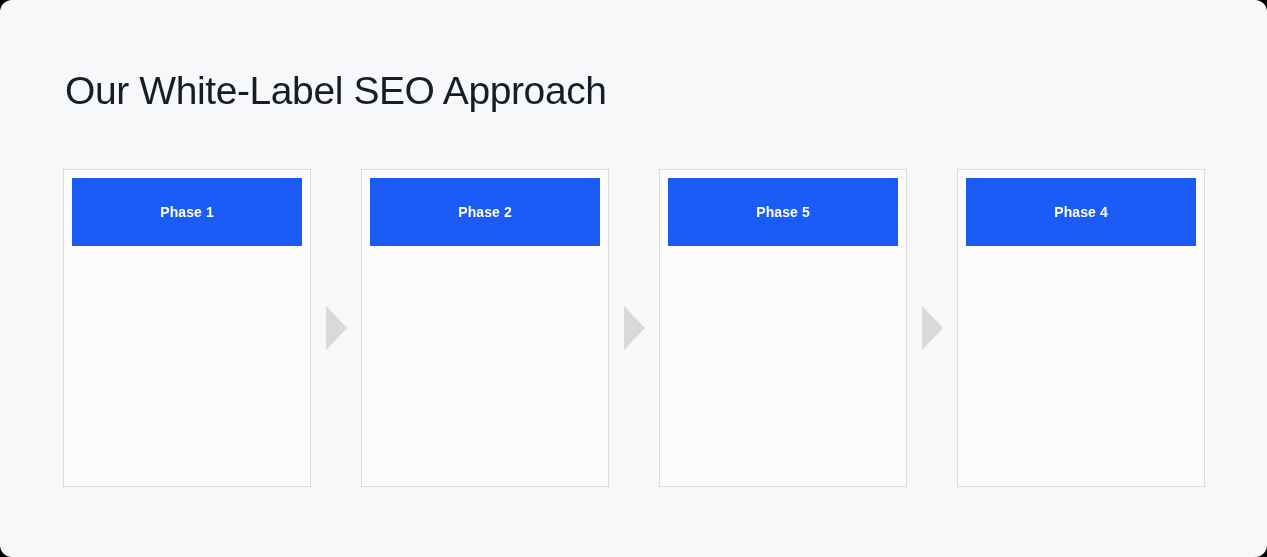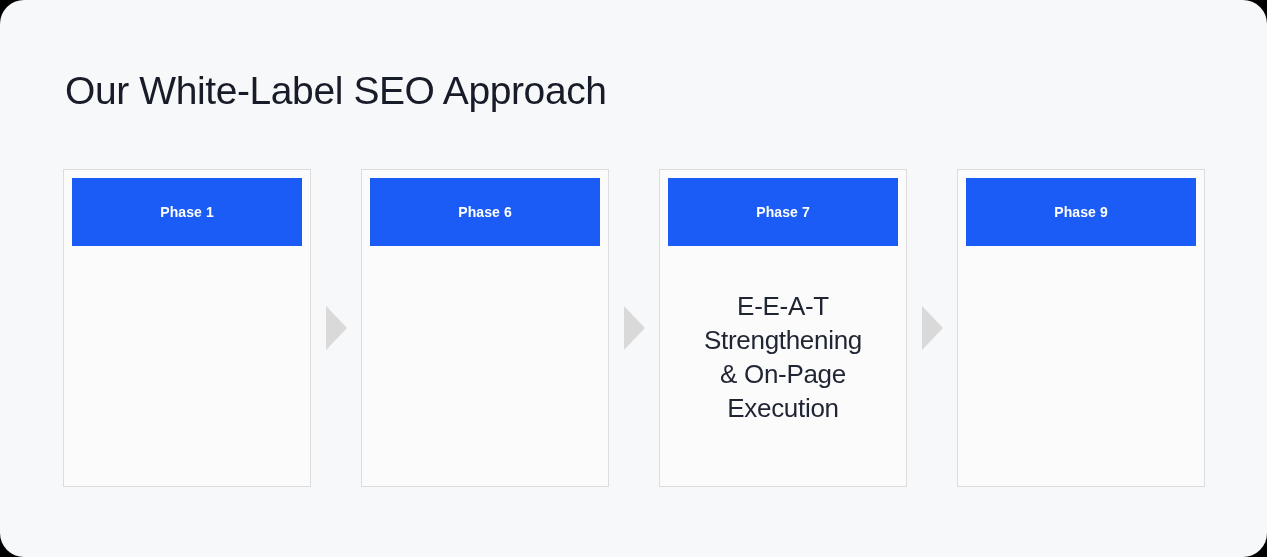--- a/index.html
+++ b/index.html
@@ -12,21 +12,21 @@
     width: 1267px;
     height: 557px;
     overflow: hidden;
     font-family: "Liberation Sans", sans-serif;
   }
   #canvas {
     position: relative;
     width: 1267px;
     height: 557px;
     background: #f7f8f9;
-    border-radius: 24px;
+    border-radius: 12px;
     overflow: hidden;
     box-sizing: border-box;
   }
   #page-title {
     position: absolute;
     left: 65px;
     top: 68px;
     font-size: 39px;
     font-weight: 300;
     letter-spacing: -0.4px;
@@ -114,39 +114,33 @@
 
     <div class="phase-card">
       <div class="phase-badge">Phase 1</div>
     </div>
 
     <div class="arrow-connector">
       <div class="arrow-glyph"></div>
     </div>
 
     <div class="phase-card">
-      <div class="phase-badge">Phase 6</div>
+      <div class="phase-badge">Phase 2</div>
     </div>
 
     <div class="arrow-connector">
       <div class="arrow-glyph"></div>
     </div>
 
     <div class="phase-card">
-      <div class="phase-badge">Phase 7</div>
-      <div class="phase-body">
-        <div class="phase-text">E-E-A-T
-Strengthening
-&amp; On-Page
-Execution</div>
-      </div>
+      <div class="phase-badge">Phase 5</div>
     </div>
 
     <div class="arrow-connector">
       <div class="arrow-glyph"></div>
     </div>
 
     <div class="phase-card">
-      <div class="phase-badge">Phase 9</div>
+      <div class="phase-badge">Phase 4</div>
     </div>
 
   </div>
 </div>
 
 </body></html>

